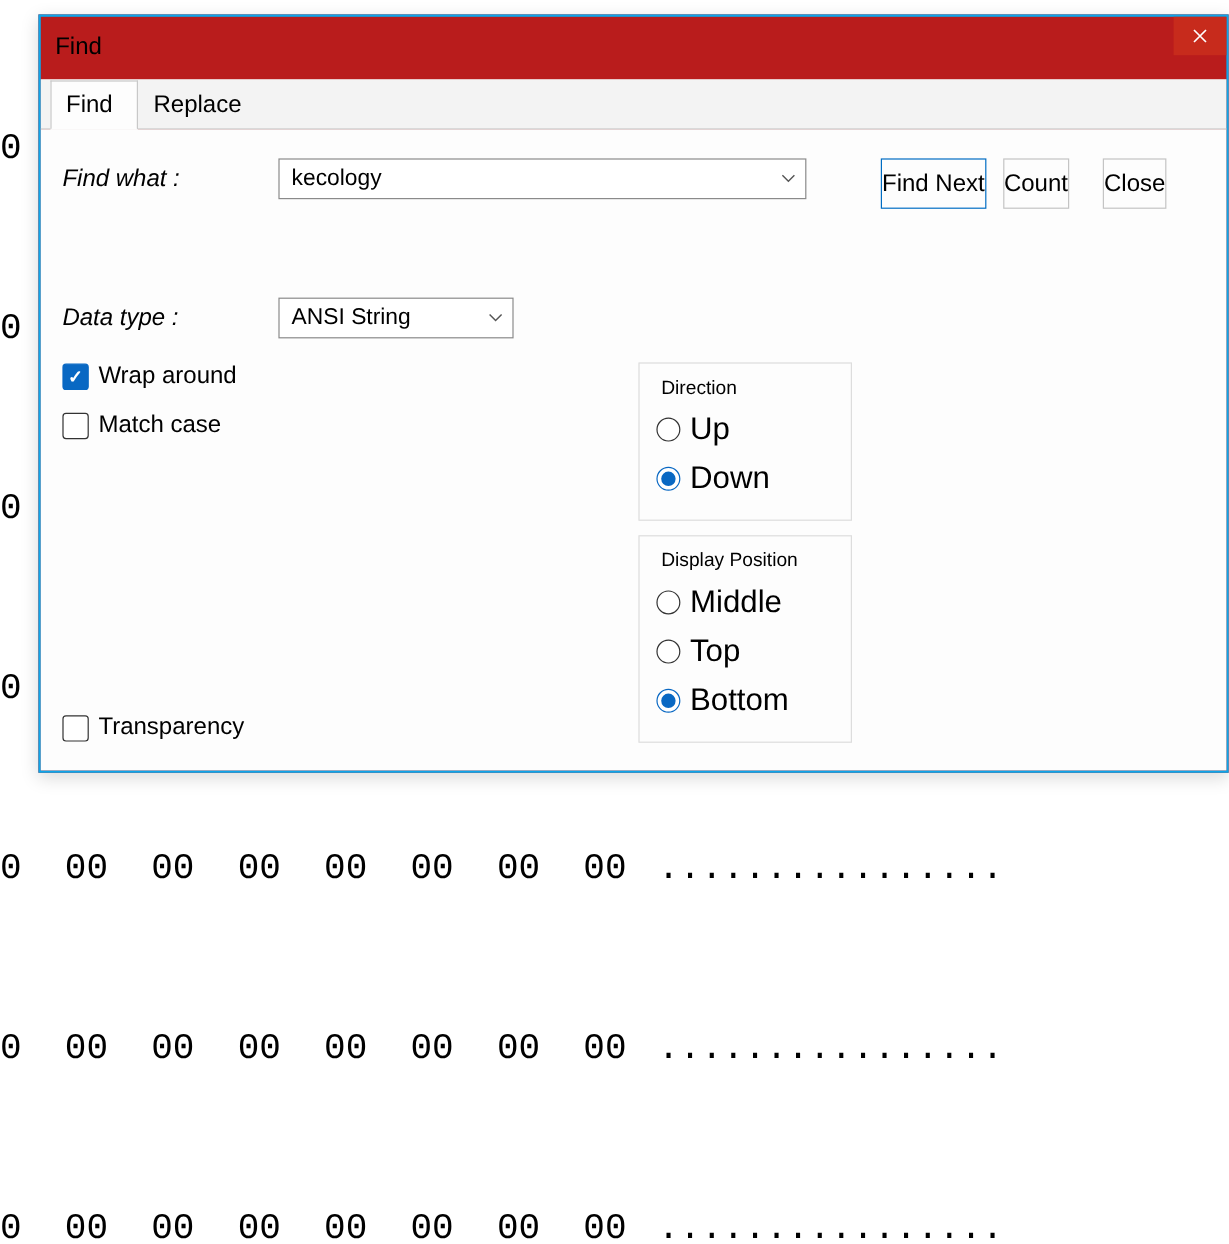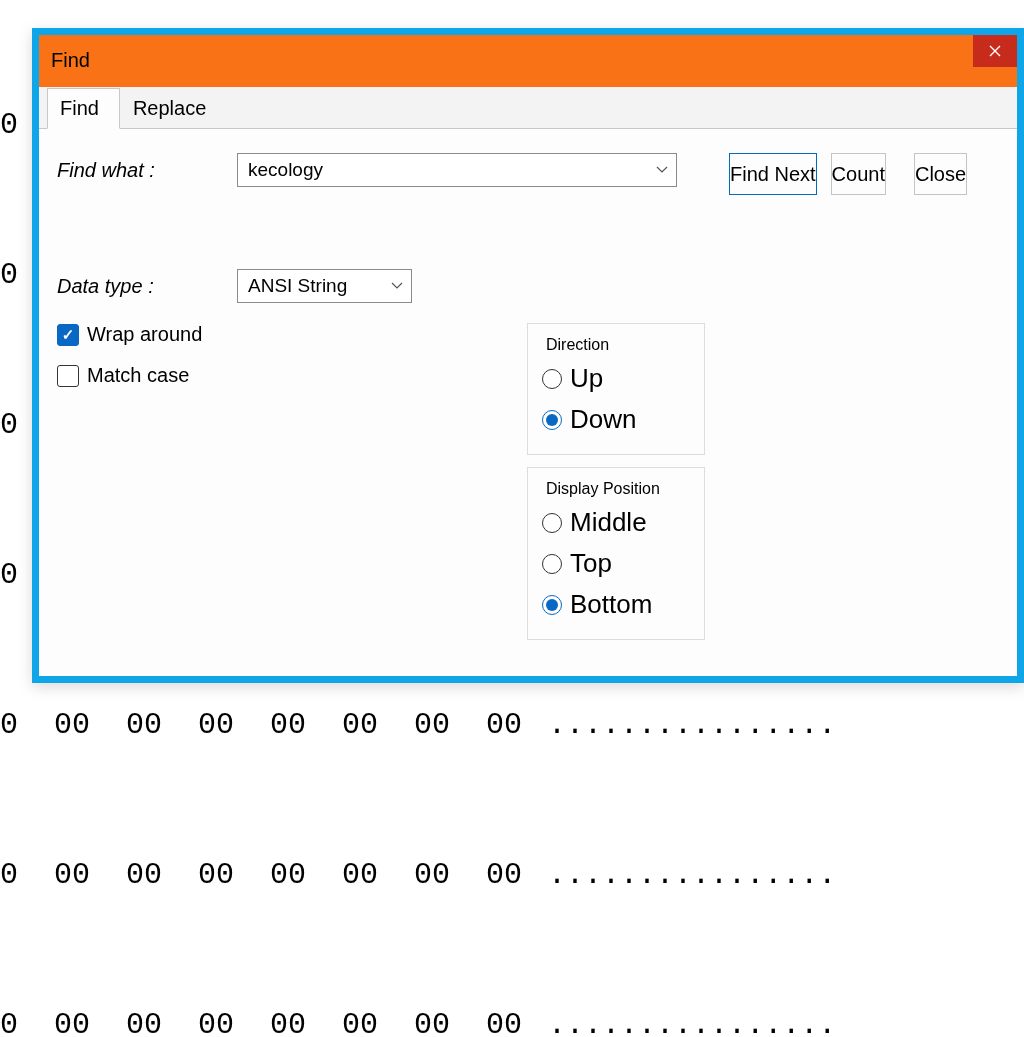--- a/index.html
+++ b/index.html
@@ -23,26 +23,26 @@
     color: #000;
     letter-spacing: 0px;
     padding-top: 0px;
   }
   .hex-bg .row { height:50px; display:flex; align-items:center;}
   .hex-bg .hex-part { display:inline-block; }
   .hex-bg .ascii-part { display:inline-block; padding-left:26px;}
   
   .dialog {
     position:absolute;
-    top:28px;
+    top:12px;
     left:32px;
     right:0;
     width:992px;
-    background:#f97316;
-    border:7px solid #0ea5e9;
+    background:#b91c1c;
+    border:2px solid #0ea5e9;
     box-shadow: 0 4px 14px rgba(0,0,0,0.15);
   }
   .titlebar {
     height:50px;
     display:flex;
     align-items:center;
     justify-content:space-between;
     padding-left:12px;
   }
   .titlebar-title { font-size:20px; color:#000;}
@@ -94,21 +94,21 @@
   .combo {
     border:1px solid #8a8a8a;
     background:#fff;
     height:34px;
     display:flex; align-items:center; justify-content:space-between;
     padding:0 8px 0 10px;
     font-size:19px;
     cursor:pointer;
   }
   .combo.findwhat { flex:1; max-width:440px;}
-  .combo.datatype { width:175px;}
+  .combo.datatype { width:196px;}
   .combo .chev { font-size:12px; color:#555;}
   .combo .chev svg{width:12px;height:8px;}
   
   .spacer-row { height:72px;}
   
   .options-row { display:flex; gap:30px; margin-top:10px;}
   .check-col { display:flex; flex-direction:column; gap:18px; width:260px;}
   .check-item { display:flex; align-items:center; gap:8px; font-size:20px; cursor:pointer;}
   .cbox {
     width:22px; height:22px; border:1px solid #333; border-radius:3px;
@@ -241,20 +241,24 @@
               <span class="rcirc"></span>
               <span>Top</span>
             </div>
             <div class="radio-item">
               <span class="rcirc sel"></span>
               <span>Bottom</span>
             </div>
           </div>
         </div>
       </div>
+      <div class="check-item transp-row" style="margin-top:-36px;">
+        <span class="cbox"></span>
+        <span>Transparency</span>
+      </div>
     </div>
     <div class="right-col">
       <div class="btn primary">Find Next</div>
       <div class="btn">Count</div>
       <div class="close-gap"></div>
       <div class="btn close">Close</div>
     </div>
   </div>
 </div>
 

